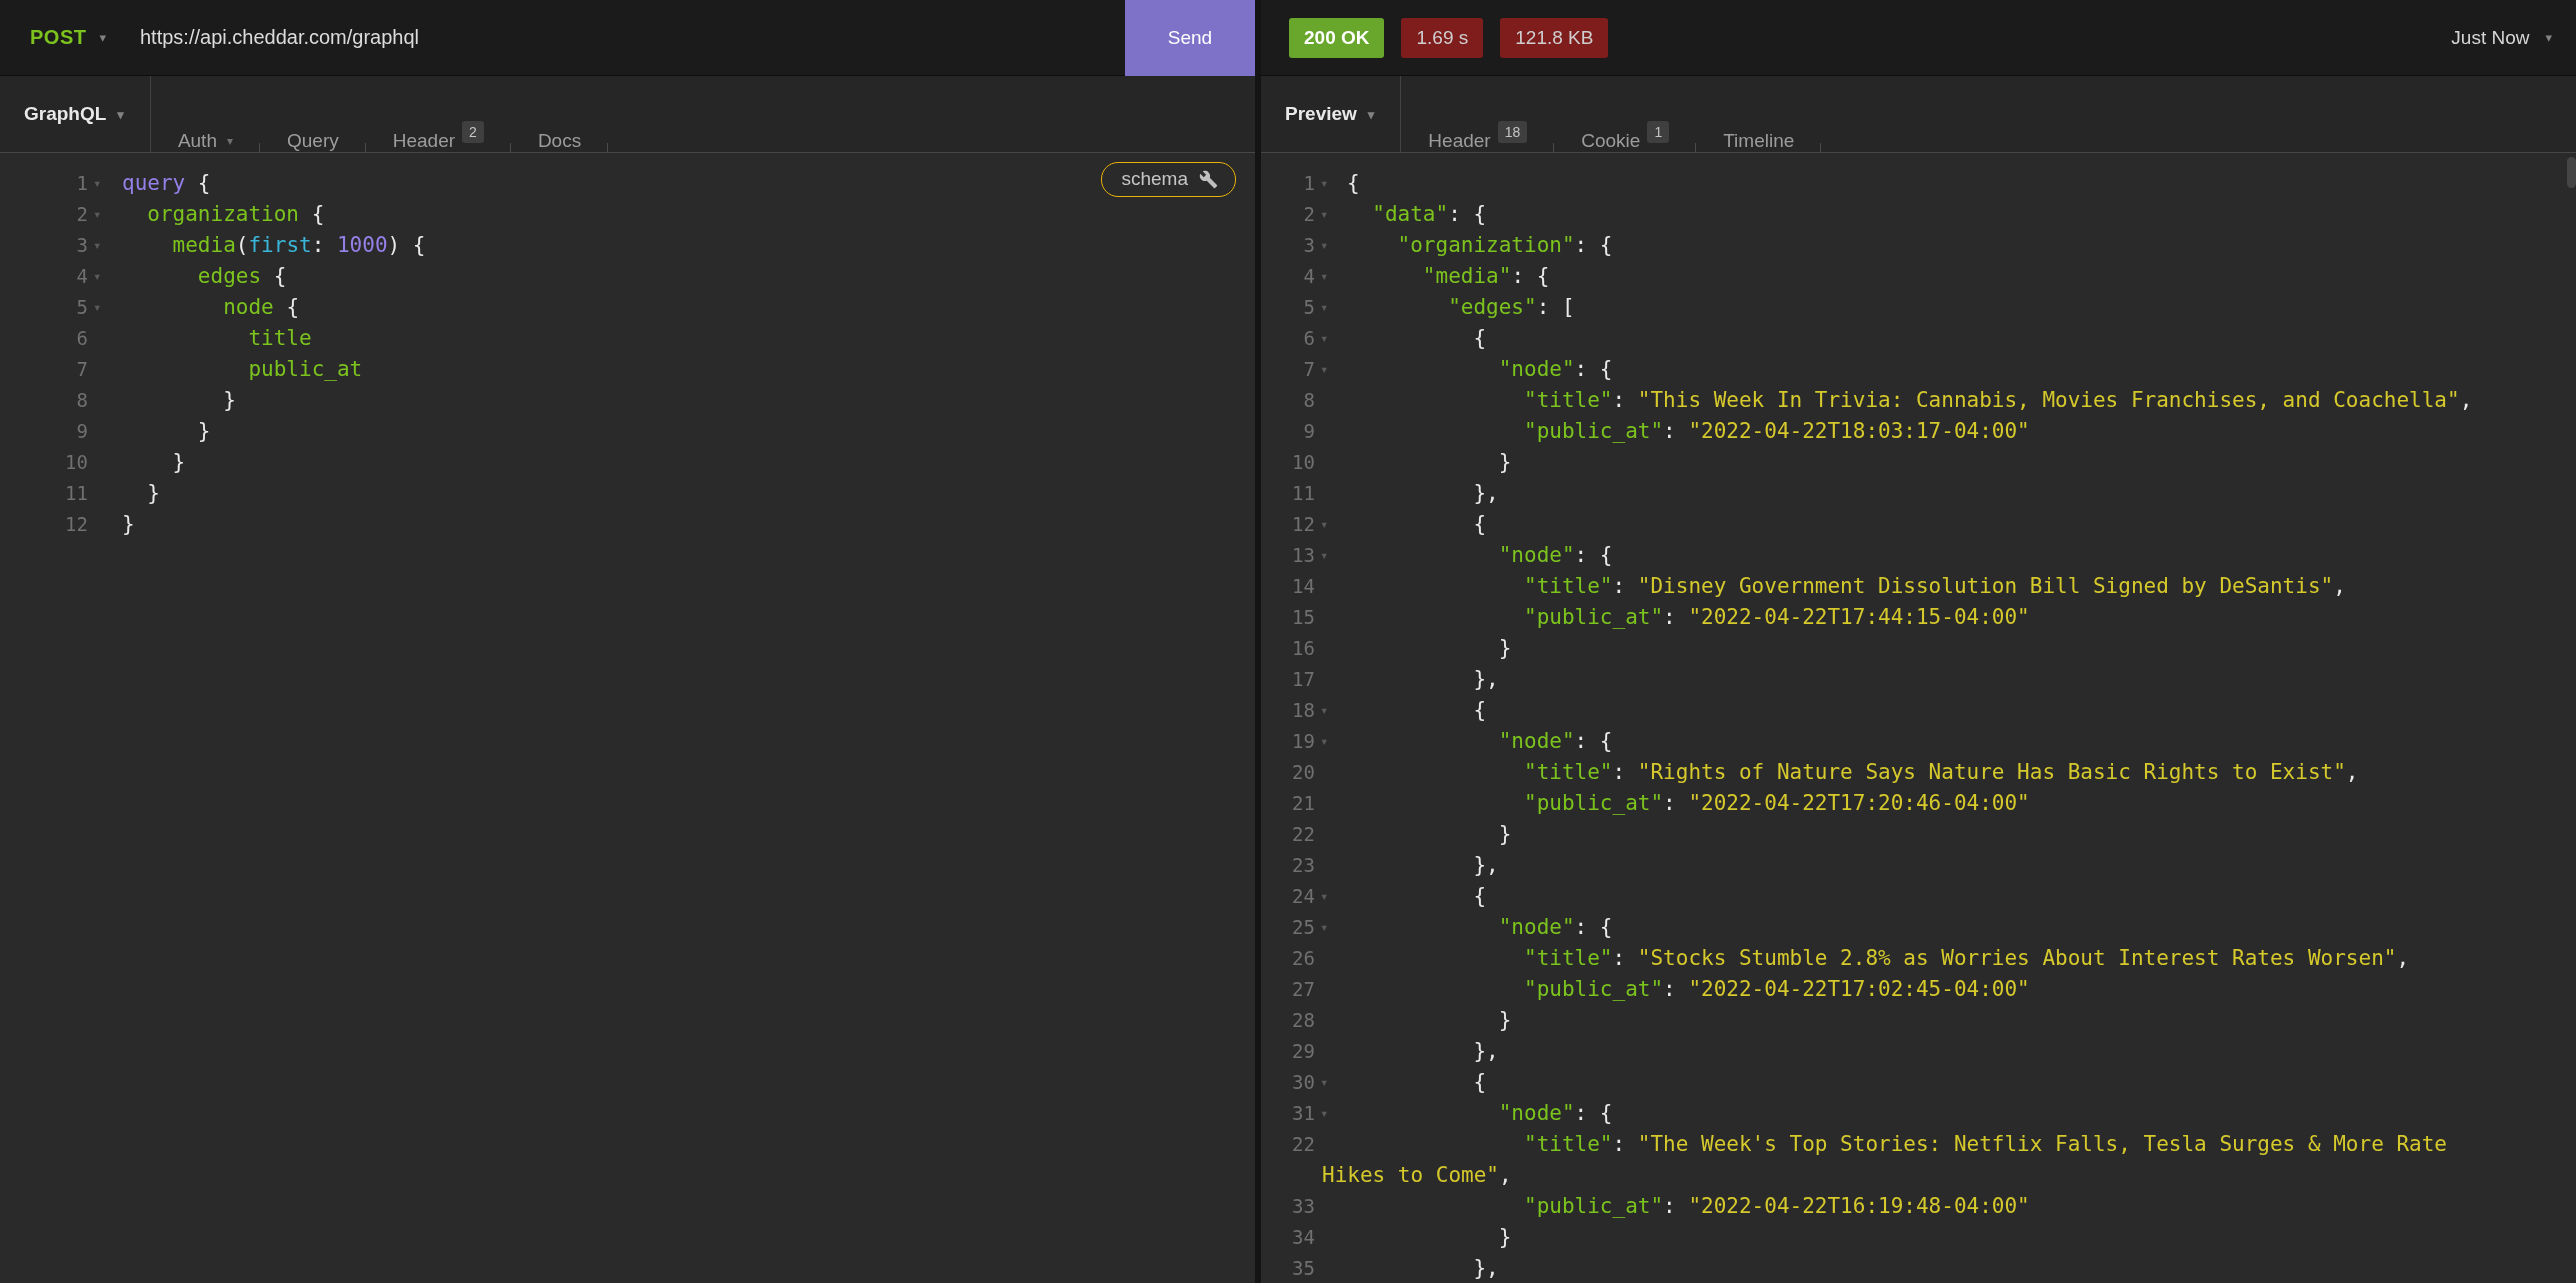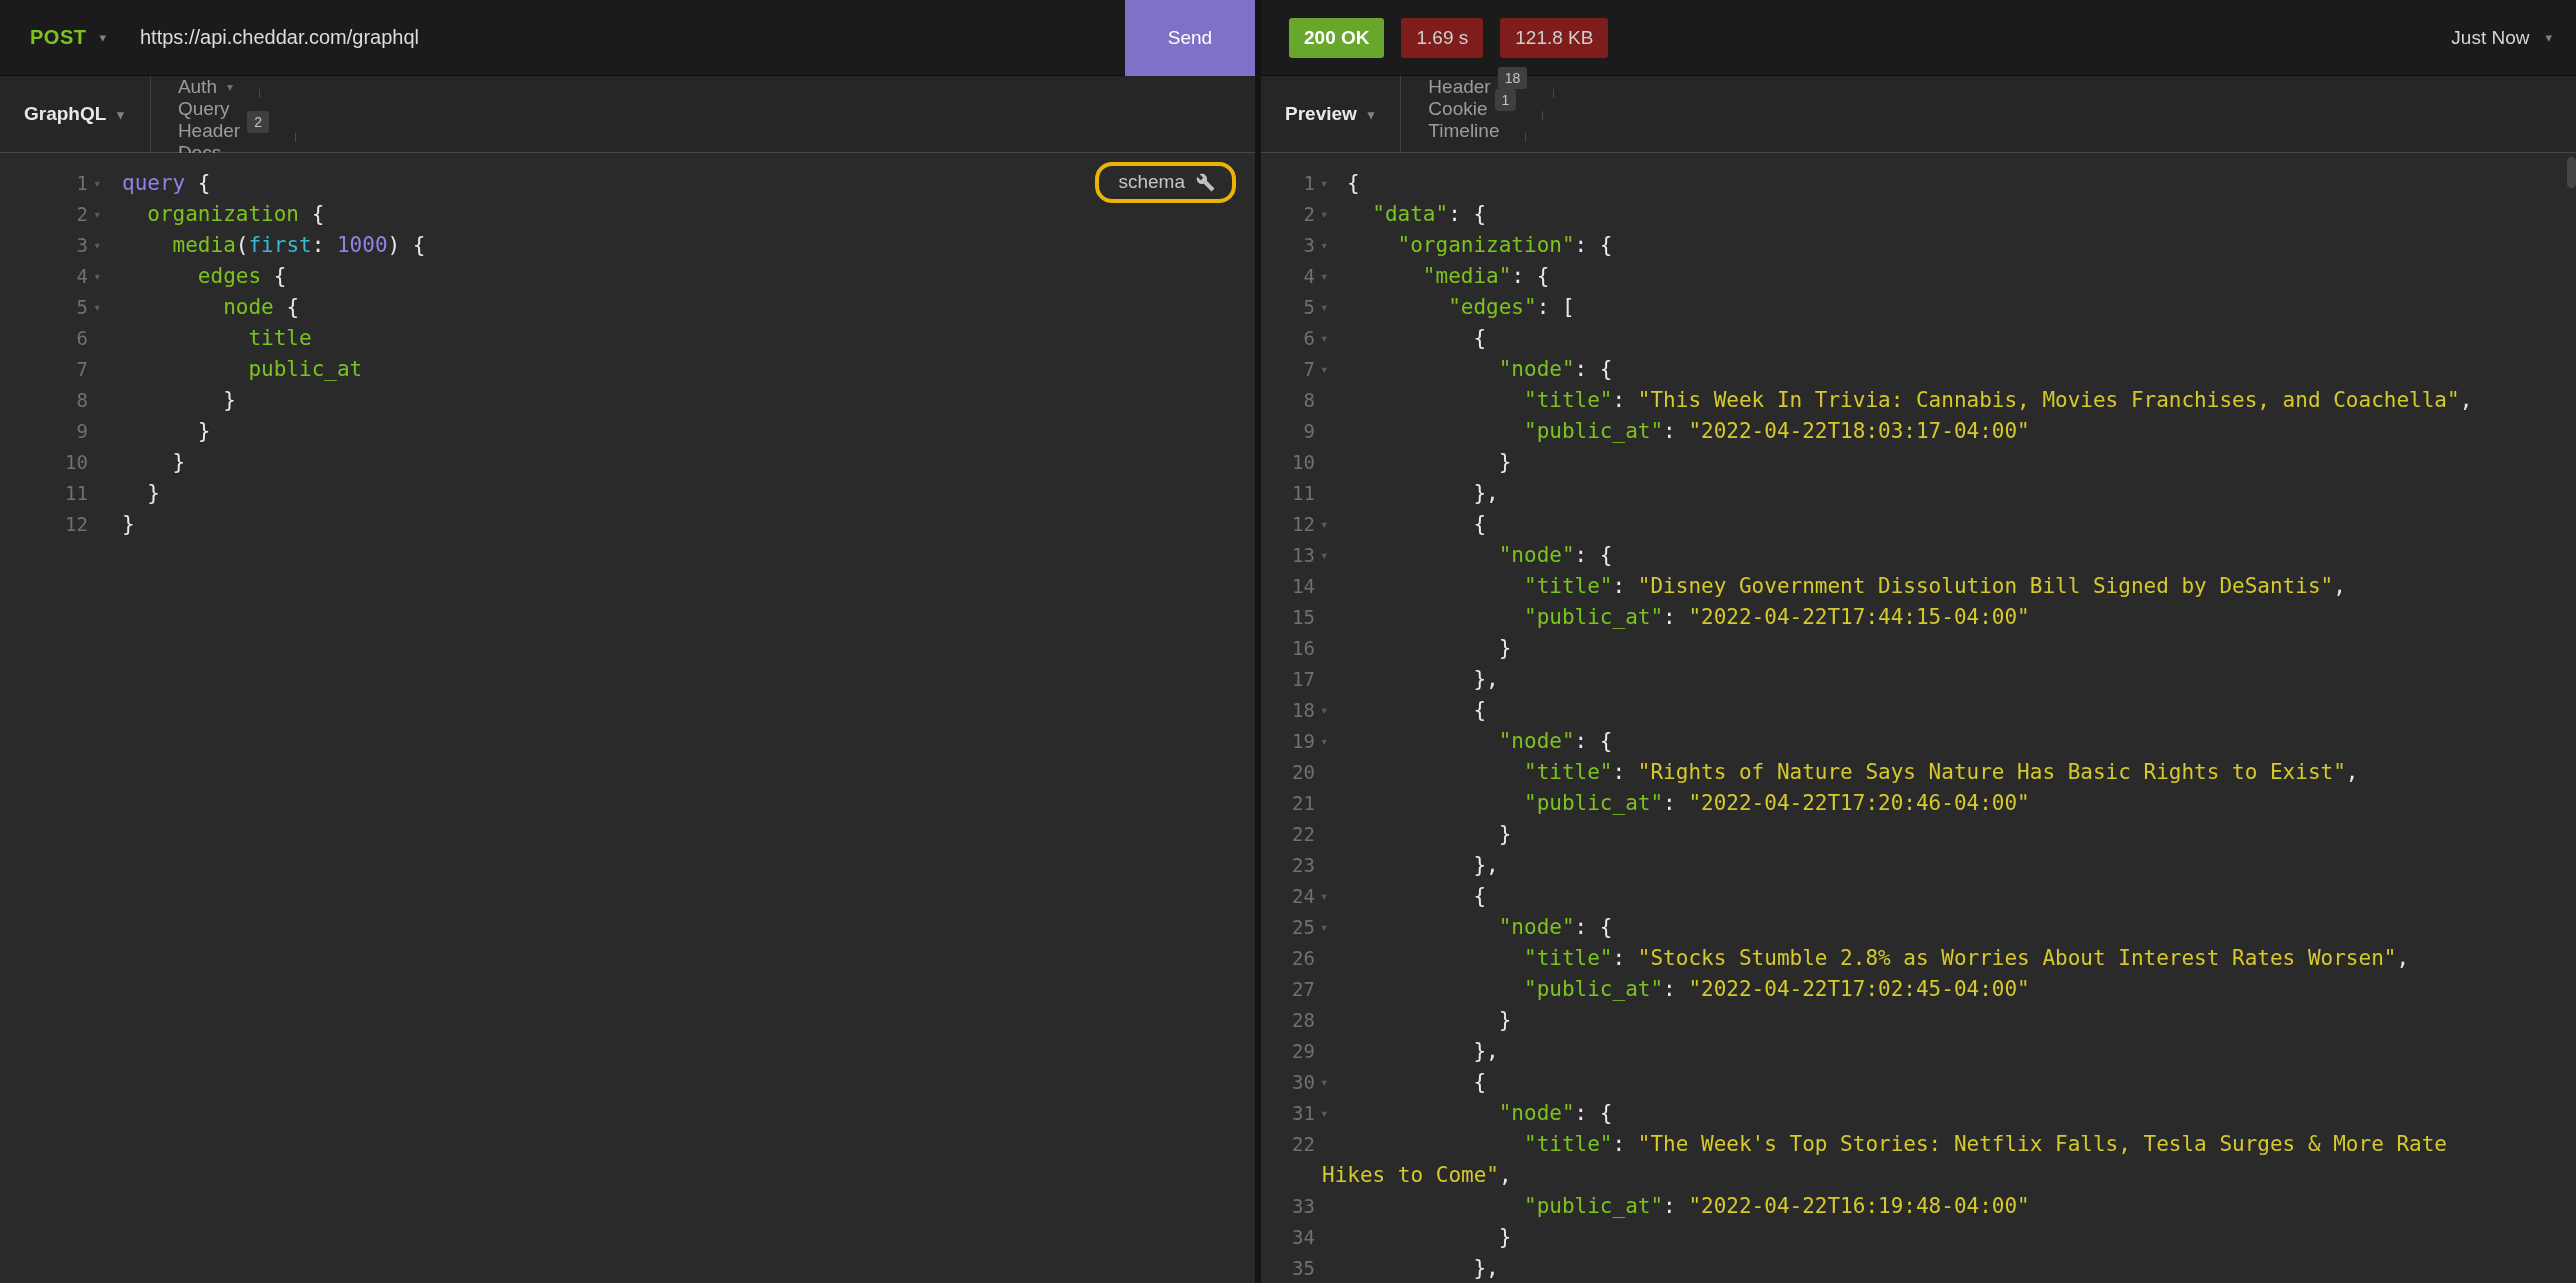--- a/index.html
+++ b/index.html
@@ -34,21 +34,21 @@
 
   
   .tabbar {
     height:77px; flex:0 0 77px; background:#262626;
     display:flex; align-items:stretch; border-bottom:1px solid #474747;
   }
   .selector {
     display:flex; align-items:center; gap:11px; padding:0 26px 0 24px;
     border-right:1px solid #424242; color:#e9e9e9; font-size:19px; font-weight:600;
   }
-  .tabs { display:flex; align-items:flex-start;flex-direction:column; }
+  .tabs { display:flex; align-items:flex-end; }
   .tab { position:relative; display:flex; align-items:center; padding:0 27px; color:#9c9c9c; font-size:19px; }
   .tab::after { content:""; position:absolute; right:0; bottom:0; width:1px; height:9px; background:#4a4a4a; }
   .tab .tab-badge {
     background:#3f3f3f; color:#c6c6c6; font-size:14px; border-radius:3px;
     padding:3px 7px; margin-left:7px; transform:translateY(-9px);
   }
   .tab .caret { margin-left:10px; font-size:12px; color:#6f6f6f; }
 
   
   .editor {
@@ -66,21 +66,21 @@
   .row.wrapped { padding-left:61px; }
   .code { white-space:pre; }
   .tk-w { color:#eaeaea; }
   .tk-g { color:#7cc31e; }
   .tk-y { color:#d6c92c; }
   .tk-p { color:#9580e8; }
   .tk-c { color:#3ab6d8; }
 
   .schema-btn {
     position:absolute; top:9px; right:19px; display:flex; align-items:center; gap:11px;
-    padding:5px 17px 6px 19px; background:transparent; border:4px solid #eab308;
+    padding:5px 17px 6px 19px; background:transparent; border:1px solid #eab308;
     border-radius:17px; color:#c6c6c6; font-size:19px; font-family:"Liberation Sans", sans-serif;
   }
   .wrench-icon { width:19px; height:19px; display:inline-block; }
 
   .scroll-thumb {
     position:absolute; top:4px; right:0; width:9px; height:31px;
     background:#454545; border-radius:5px;
   }
 </style>
 </head>

